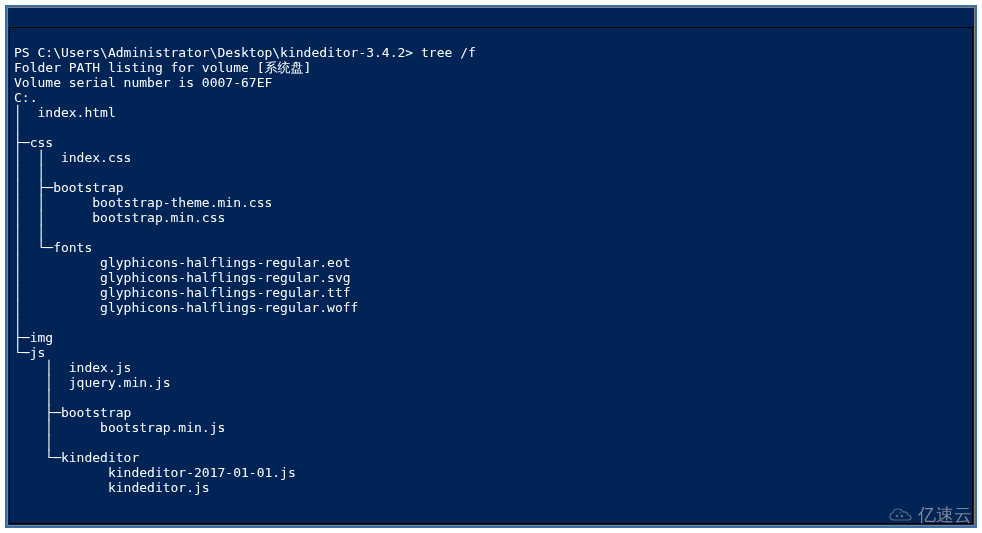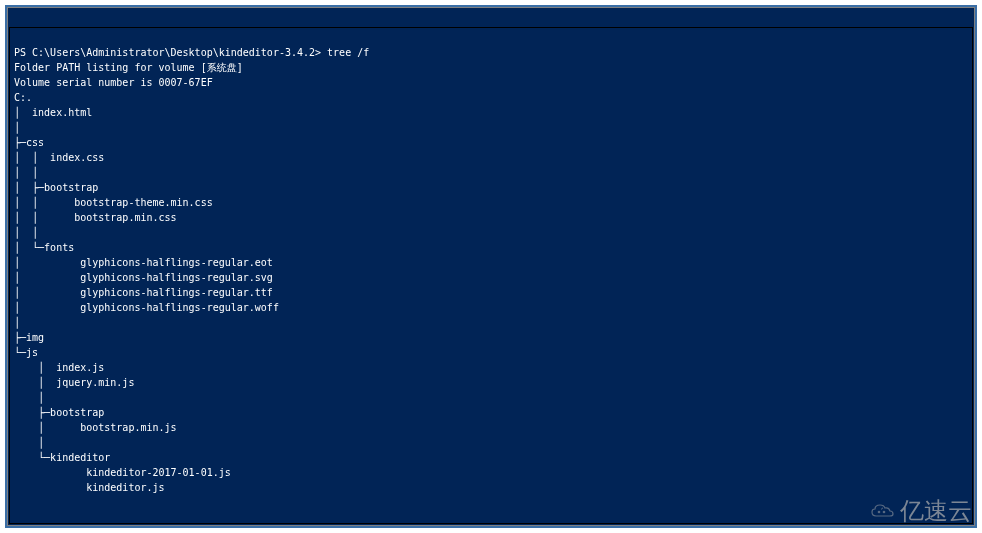--- a/index.html
+++ b/index.html
@@ -50,33 +50,33 @@
     color:#000;
     cursor:pointer;
   }
   .console {
     position:absolute;
     top:20px;left:2px;right:2px;bottom:2px;
     background:#012456;
     border:1px solid #000;
     padding:2px 4px;
     font-family:"Lucida Console","Consolas",monospace;
-    font-size:10px;
+    font-size:13px;
     line-height:15px;
     color:#ffffff;
     overflow:hidden;
     white-space:pre;
   }
   .prompt-line { color:#ffffff; }
   .watermark {
     position:absolute;
     right:10px; bottom:6px;
     display:flex;align-items:center;gap:4px;
     color:#b0b0b0;
-    font-size:24px;
+    font-size:18px;
     font-family:"Microsoft YaHei",sans-serif;
     opacity:0.7;
   }
   .watermark svg { opacity:0.7; }
 </style>
 </head>
 <body>
 
 <div class="window">
   <div class="console">

